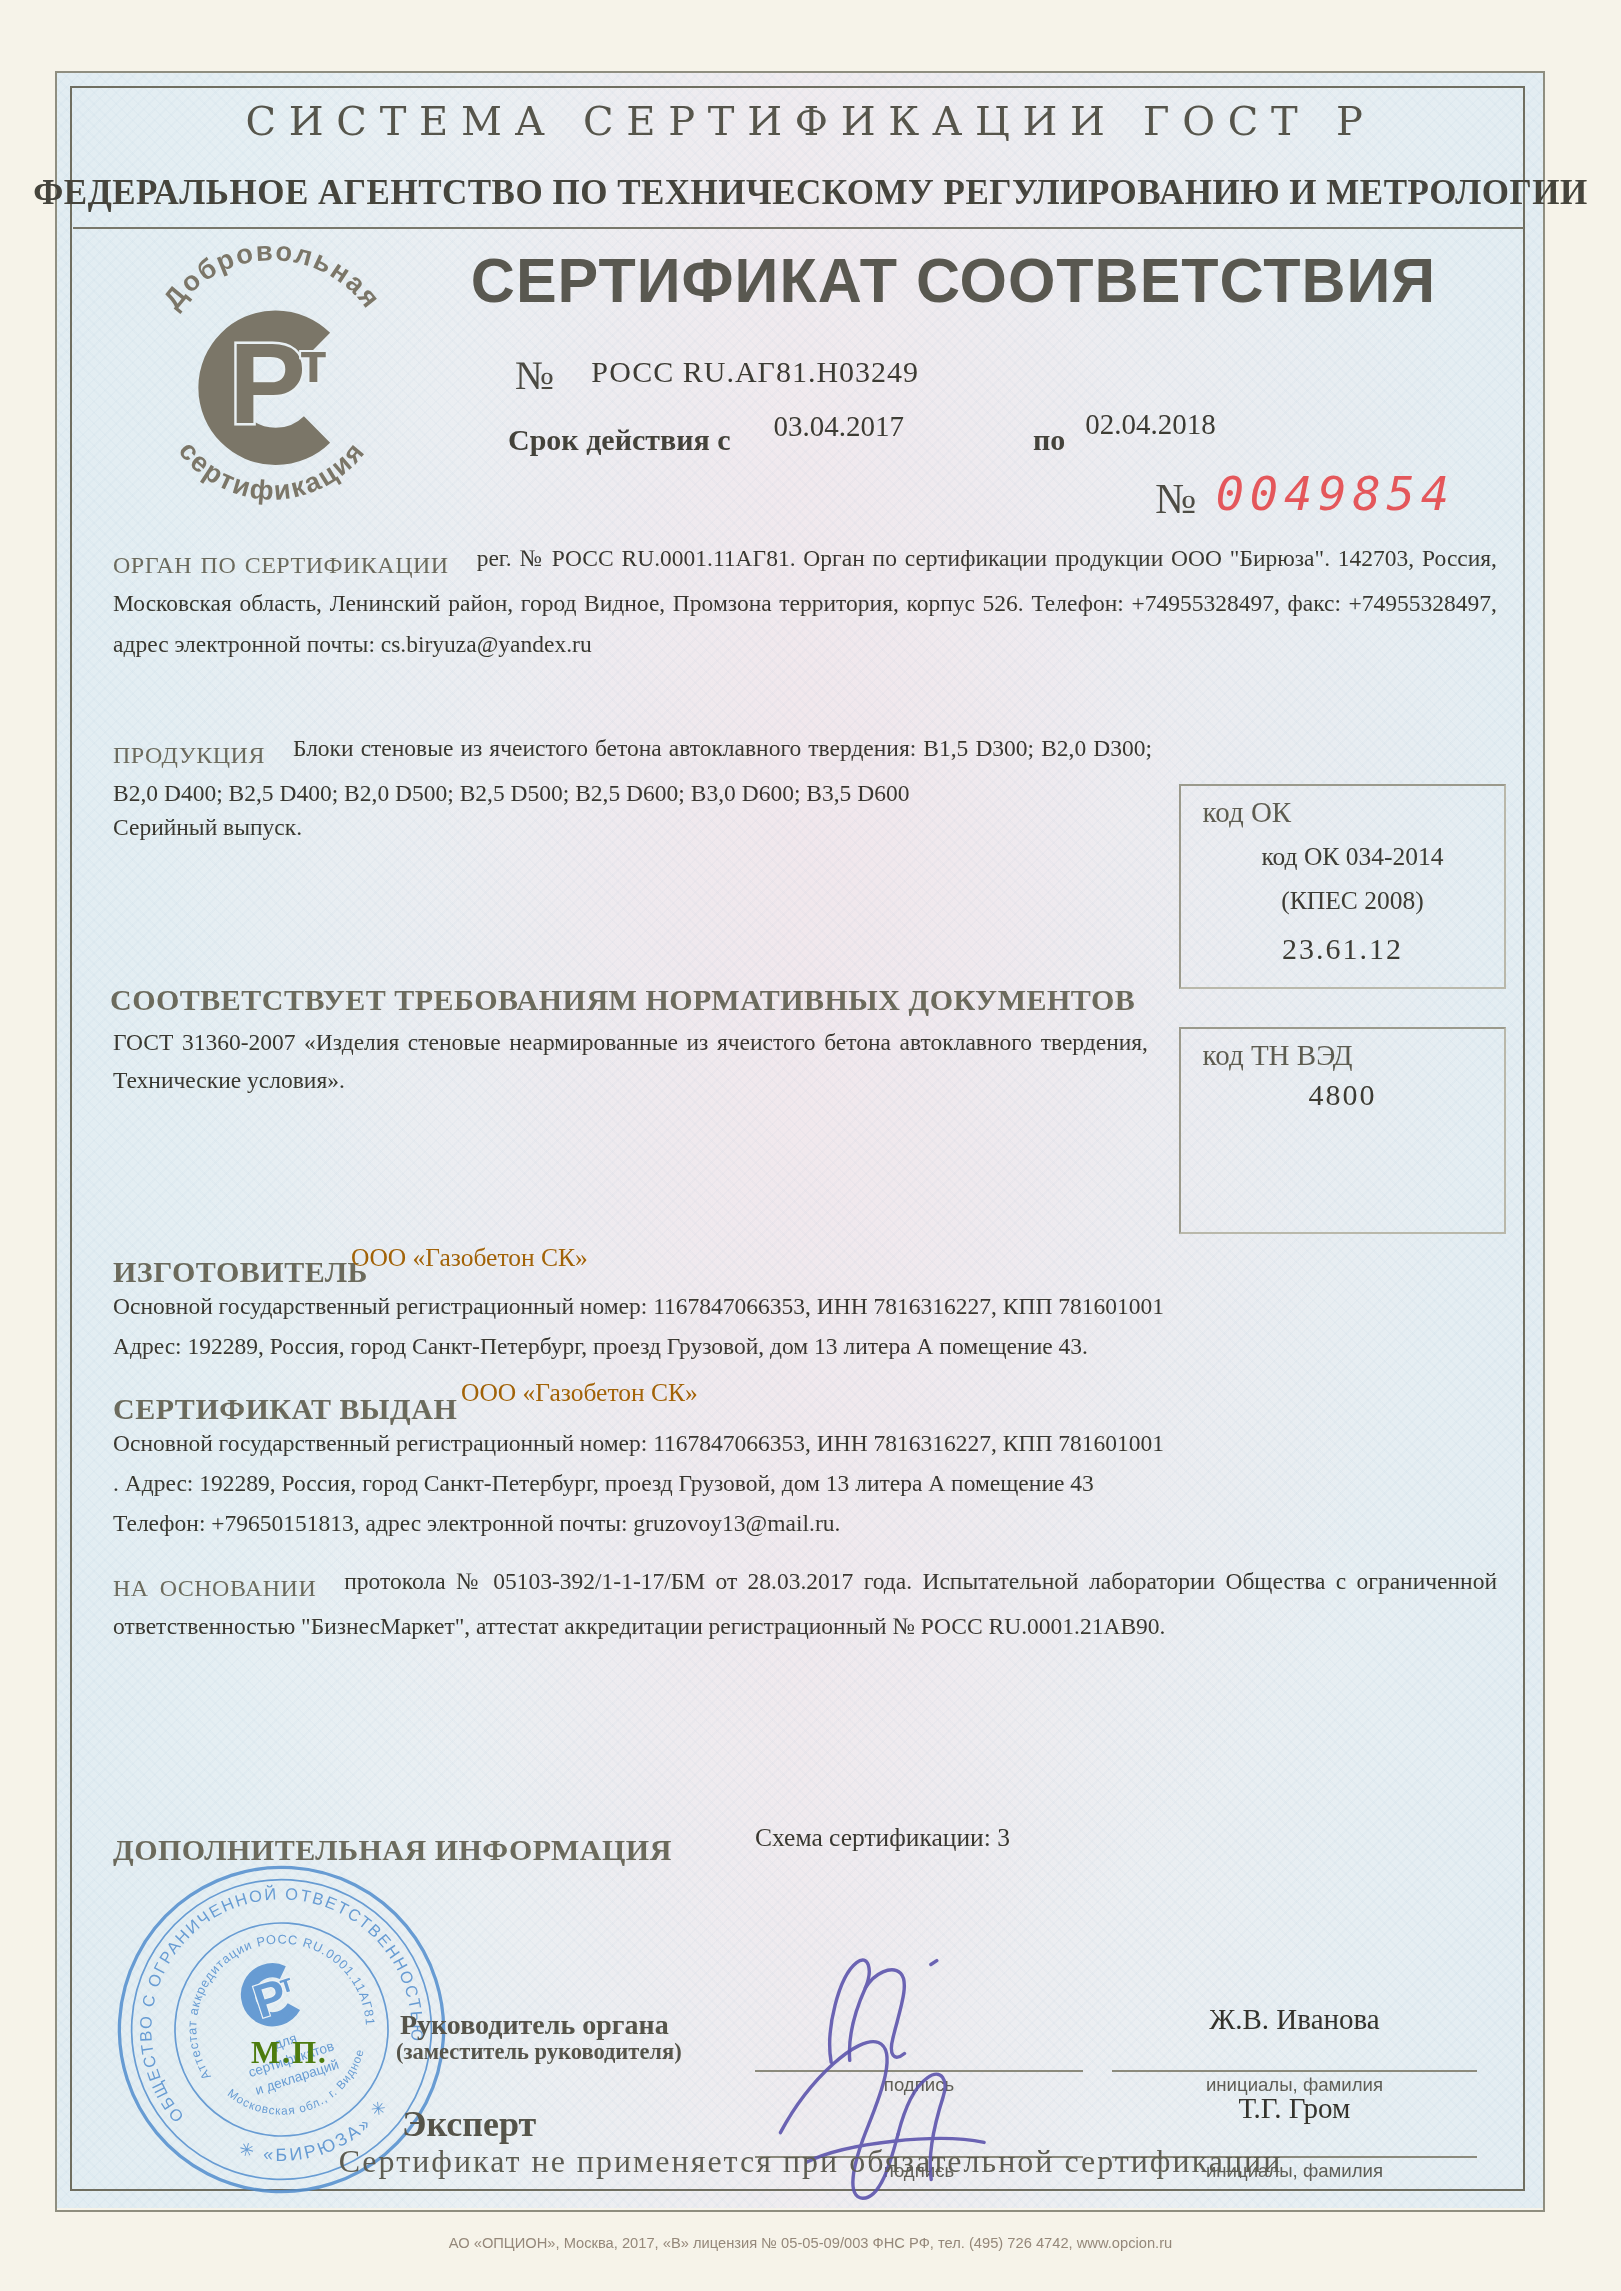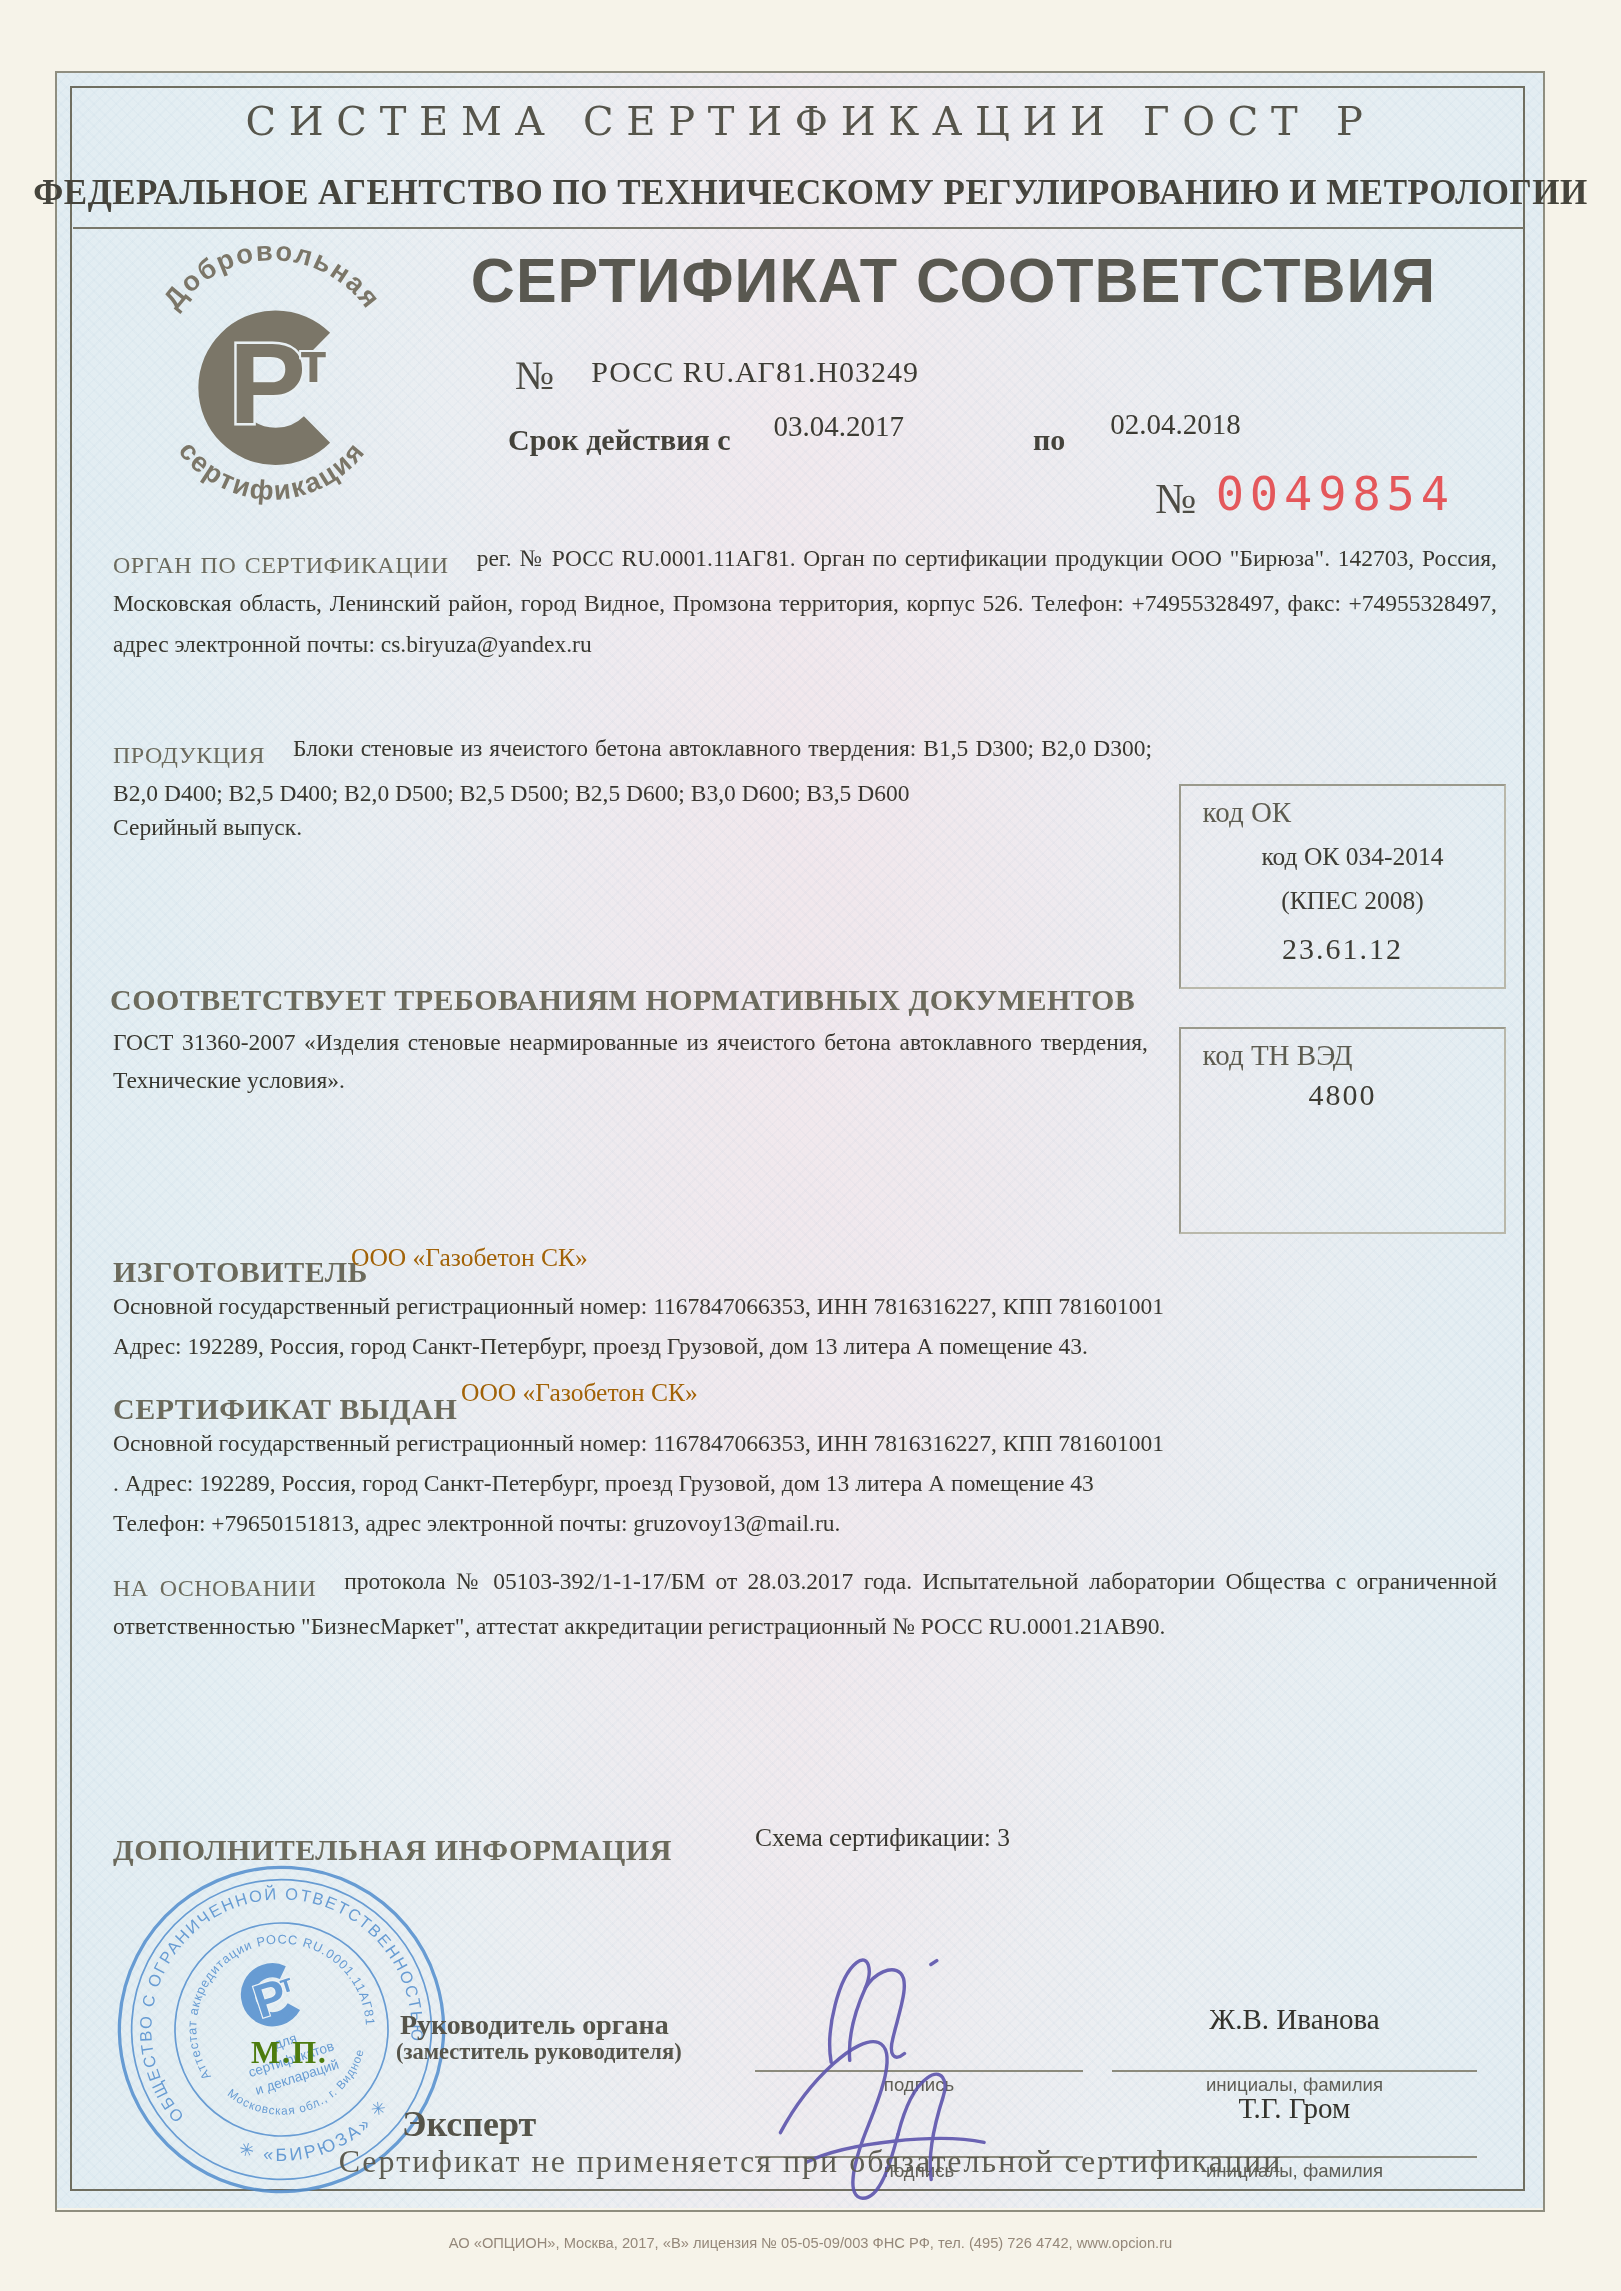--- a/index.html
+++ b/index.html
@@ -28,26 +28,26 @@
          letter-spacing:1px;color:#595850;transform:scaleY(1.04);}
 
   .cert-no{position:absolute;left:515px;top:351px;color:#3c3b33;}
   .cert-no .sym{font-size:41px;color:#4c4b43;}
   .cert-no .val{font-size:30px;margin-left:37px;position:relative;top:-6.9px;letter-spacing:1px;}
 
   .validity{position:absolute;left:508px;top:423px;color:#3c3b33;white-space:nowrap;}
   .validity .lbl{font-weight:bold;font-size:30px;color:#43423a;}
   .validity .d1{font-size:29px;margin-left:43px;position:relative;top:-13.7px;}
   .validity .po{font-weight:bold;font-size:30px;margin-left:129px;color:#43423a;}
-  .validity .d2{font-size:29px;margin-left:45px;position:relative;top:-15.7px;}
+  .validity .d2{font-size:29px;margin-left:20px;position:relative;top:-15.7px;}
 
   .blank-no{position:absolute;left:1155px;top:469px;white-space:nowrap;}
   .blank-no .sym{font-size:43px;color:#4d4c44;}
   .blank-no .val{font-family:"DejaVu Sans Mono",monospace;font-size:47px;color:#e4575b;
-                 letter-spacing:5.9px;margin-left:19.6px;position:relative;top:-2.9px;}
+                 letter-spacing:5.9px;margin-left:19.6px;position:relative;top:-2.9px;font-style:italic;}
 
   .seclabel{font-weight:normal;font-size:24px;color:#6b6a5c;letter-spacing:0.5px;
             vertical-align:-6.9px;margin-right:28px;}
   .bodytext{font-size:23.5px;color:#38372f;}
   p.flow{position:absolute;margin:0;text-align:justify;line-height:38px;}
 
   .sec-organ{left:113px;top:539px;width:1384px;}
   .sec-production{left:113px;top:729px;width:1039px;}
   .prod-line2{position:absolute;left:113px;top:814px;font-size:23.5px;color:#38372f;}
   .conform-label{position:absolute;left:110px;top:983px;}

